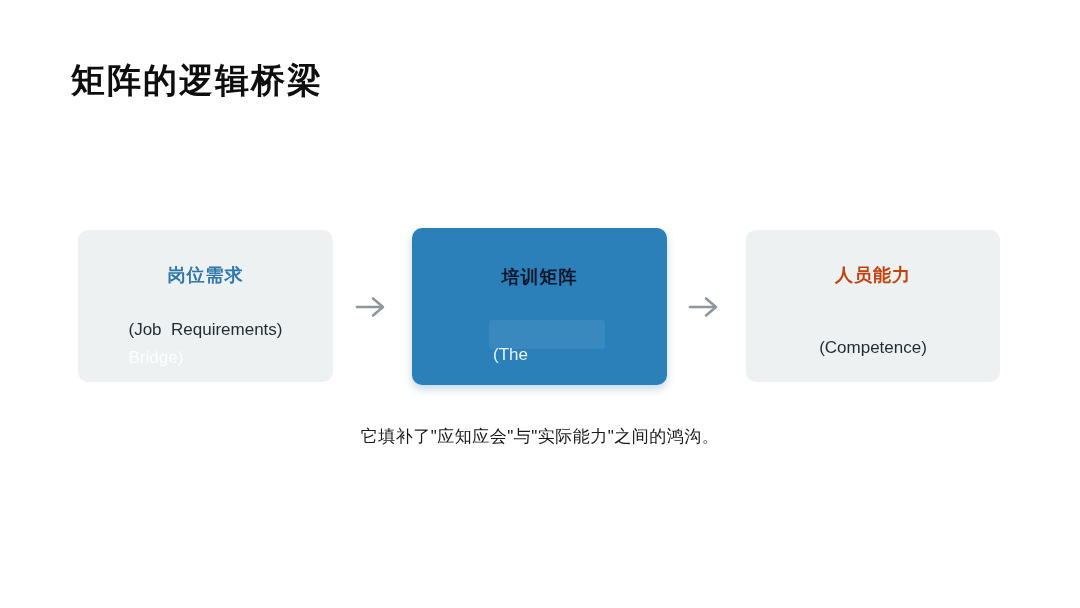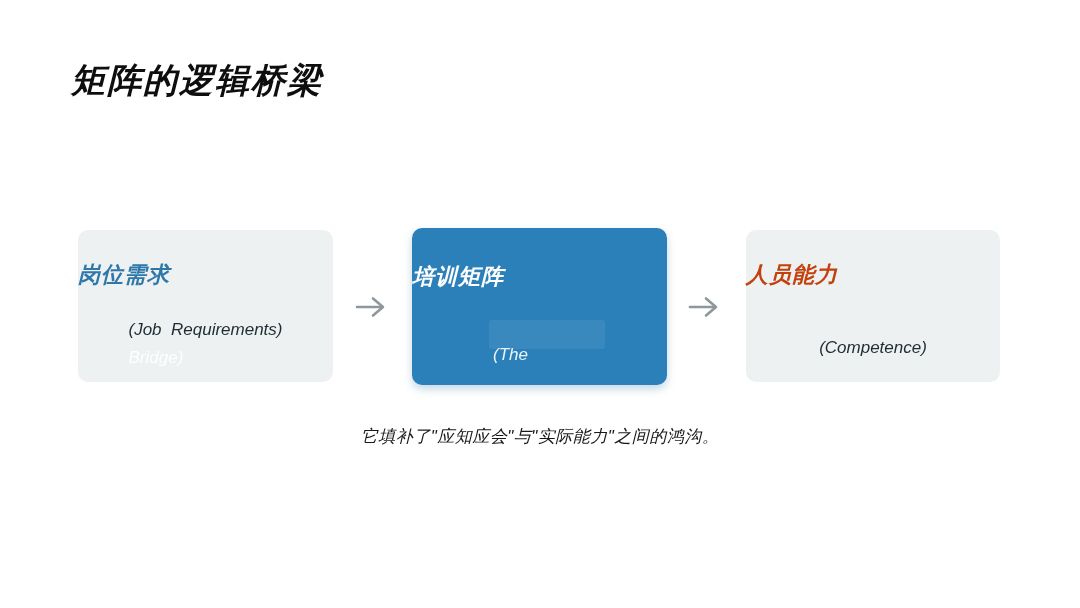--- a/index.html
+++ b/index.html
@@ -3,21 +3,20 @@
 <meta charset="utf-8">
 <style>
   html, body { margin: 0; padding: 0; background: #ffffff; }
   .stage {
     position: relative;
     width: 1080px;
     height: 536px;
     background: #ffffff;
     overflow: hidden;
     font-family: "Liberation Sans", "DejaVu Sans", sans-serif;
-    font-style: italic;
   }
   .title {
     position: absolute;
     left: 71px;
     top: 58px;
     margin: 0;
     font-size: 34px;
     font-weight: 700;
     letter-spacing: 2px;
     color: #0e0e0e;
@@ -33,27 +32,28 @@
   }
   .box1 { left: 78px;  top: 230px; width: 255px; height: 152px; }
   .box2 { left: 412px; top: 228px; width: 255px; height: 157px; }
   .box3 { left: 746px; top: 230px; width: 254px; height: 152px; }
 
   .box-heading {
     position: absolute;
     top: 33px;
     left: 0;
     width: 100%;
-    font-size: 22px;
+    text-align: center;
+    font-size: 18px;
     font-weight: 700;
     letter-spacing: 1px;
     line-height: 24px;
   }
   .box1 .box-heading { color: #2d77aa; }
-  .box2 .box-heading { top: 37px; color: #ffffff; }
+  .box2 .box-heading { top: 37px; color: #0f172a; }
   .box3 .box-heading { color: #c2410c; }
 
   .sub-block {
     position: absolute;
     top: 90px;
     left: 0;
     width: 100%;
     display: flex;
     justify-content: center;
   }

